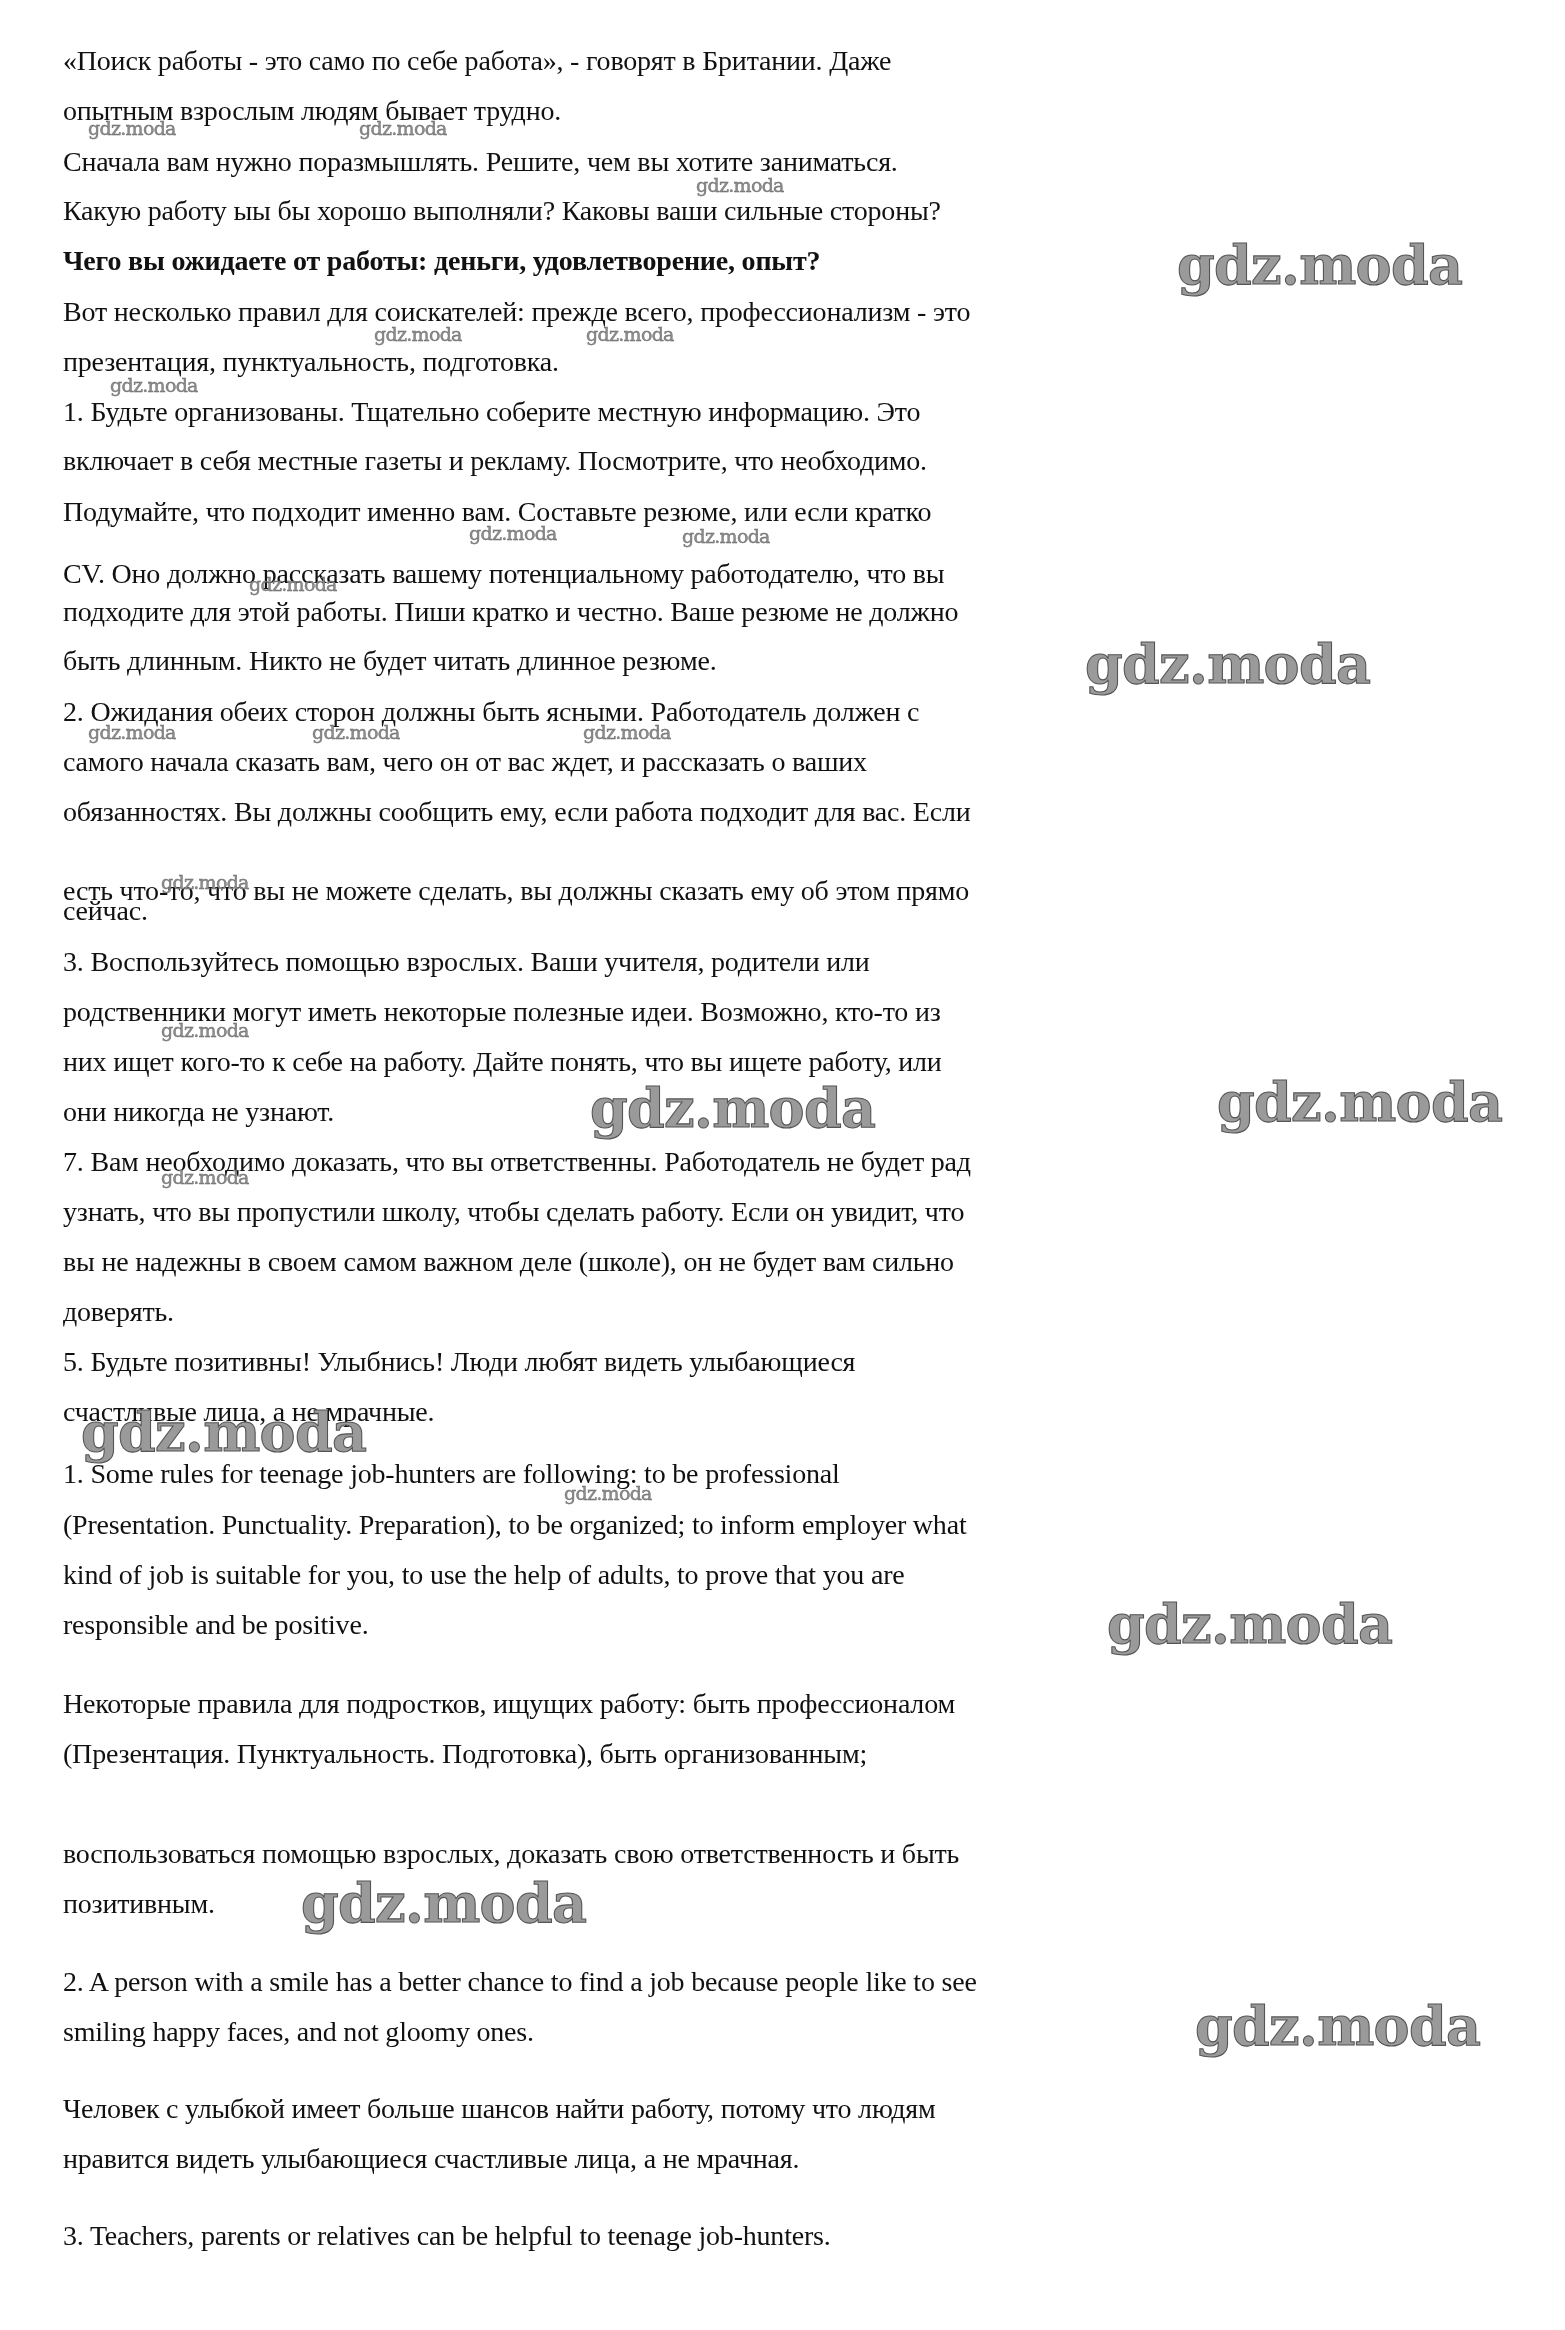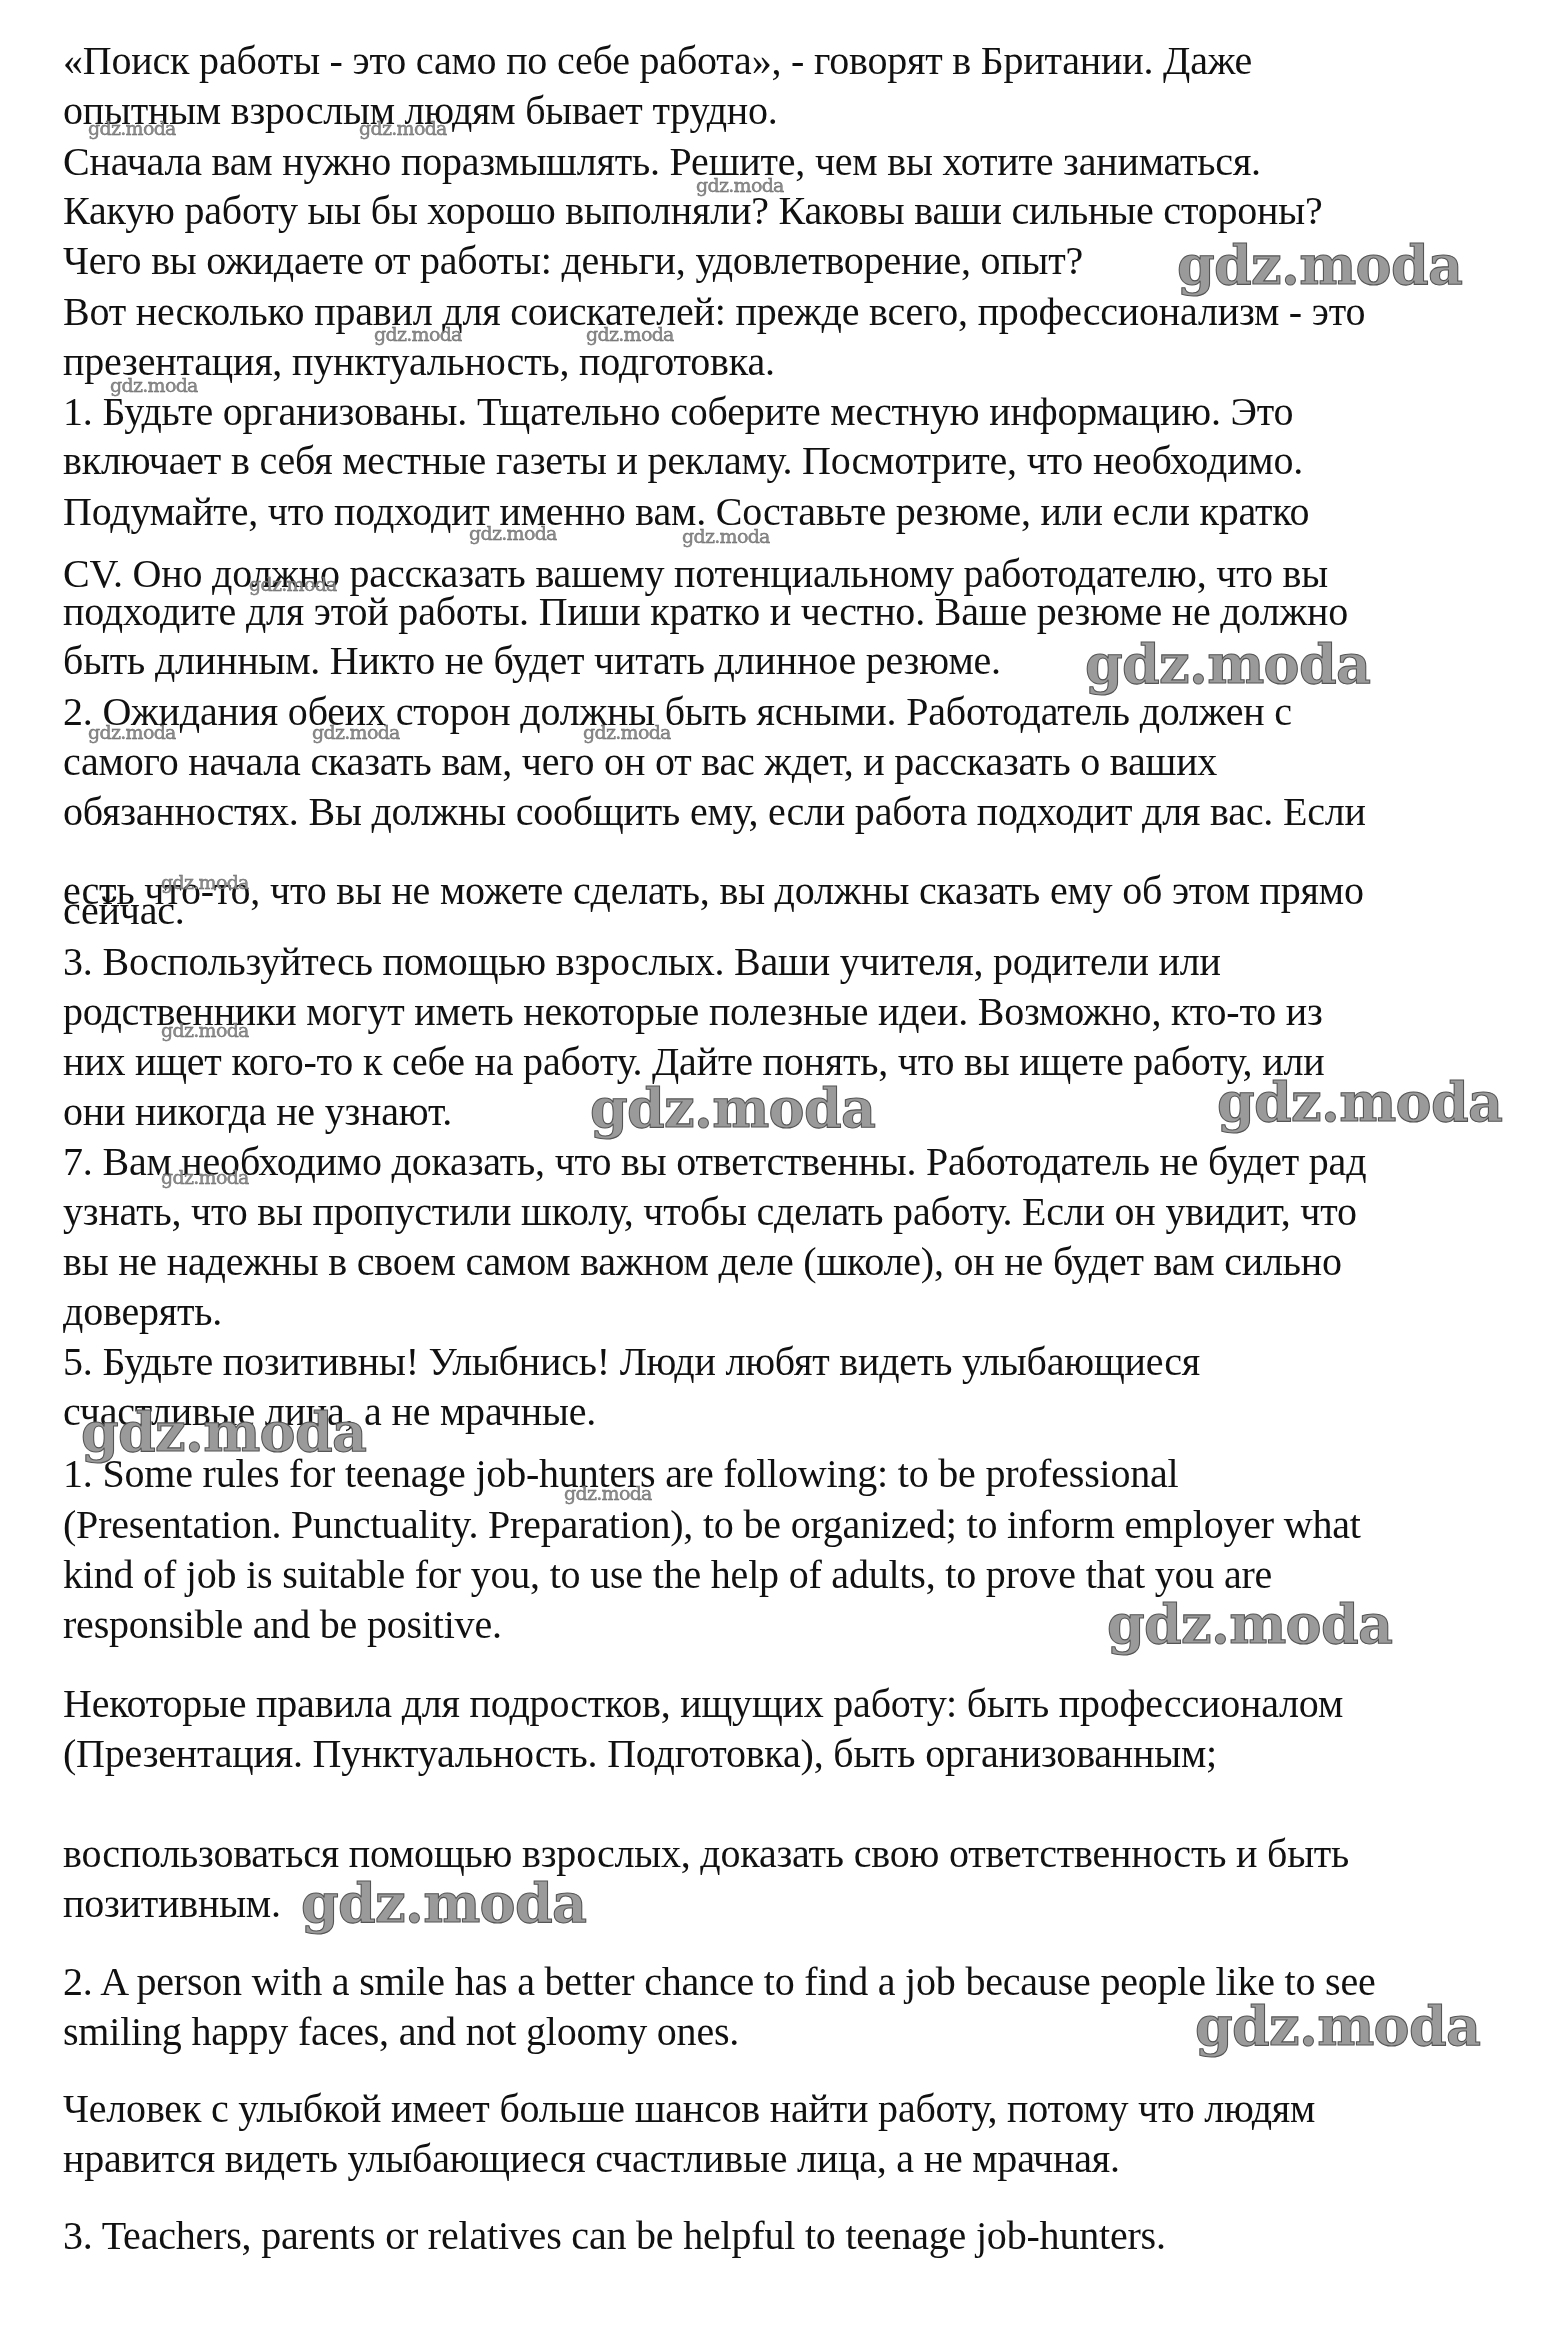--- a/index.html
+++ b/index.html
@@ -2,21 +2,21 @@
 <html style="font-size:11.7px"><head>
 <meta charset="utf-8">
 <style>
   html, body { margin: 0; padding: 0; background: #ffffff; }
   body { width: 1565px; height: 2330px; position: relative; overflow: hidden; }
   .page { position: absolute; left: 0; top: 0; width: 1565px; height: 2330px; background: #fff; }
   .line {
     position: absolute;
     left: 63px;
     font-family: "Liberation Serif", "DejaVu Serif", serif;
-    font-size: 40px;
+    font-size: 28px;
     line-height: 45px;
     color: #111;
     white-space: nowrap;
     letter-spacing: -0.2px;
     transform-origin: left top;
   }
   .wm {
     position: absolute;
     font-family: "DejaVu Serif", "Liberation Serif", serif;
     font-weight: bold;
@@ -29,21 +29,21 @@
   .wm.big { font-size: 54px; }
 </style>
 </head>
 <body>
 
 <div class="page" id="page">
     <div class="line" style="top: 38px;">«Поиск работы - это само по себе работа», - говорят в Британии. Даже</div>
     <div class="line" style="top: 88px;">опытным взрослым людям бывает трудно.</div>
     <div class="line" style="top: 139px;">Сначала вам нужно поразмышлять. Решите, чем вы хотите заниматься.</div>
     <div class="line" style="top: 188px;">Какую работу ыы бы хорошо выполняли? Каковы ваши сильные стороны?</div>
-    <div class="line" style="top: 238px;">Чего вы ожидаете от работы: деньги, удовлетворение, опыт?</div>
+    <div class="line" style="top: 238px; font-weight: bold;">Чего вы ожидаете от работы: деньги, удовлетворение, опыт?</div>
     <div class="line" style="top: 289px;">Вот несколько правил для соискателей: прежде всего, профессионализм - это</div>
     <div class="line" style="top: 339px;">презентация, пунктуальность, подготовка.</div>
     <div class="line" style="top: 389px; text-align: center;">1. Будьте организованы. Тщательно соберите местную информацию. Это</div>
     <div class="line" style="top: 438px;">включает в себя местные газеты и рекламу. Посмотрите, что необходимо.</div>
     <div class="line" style="top: 489px;">Подумайте, что подходит именно вам. Составьте резюме, или если кратко</div>
     <div class="line" style="top: 539px; margin-top: 12px;">CV. Оно должно рассказать вашему потенциальному работодателю, что вы</div>
     <div class="line" style="top: 589px;">подходите для этой работы. Пиши кратко и честно. Ваше резюме не должно</div>
     <div class="line" style="top: 638px;">быть длинным. Никто не будет читать длинное резюме.</div>
     <div class="line" style="top: 689px;">2. Ожидания обеих сторон должны быть ясными. Работодатель должен с</div>
     <div class="line" style="top: 739px;">самого начала сказать вам, чего он от вас ждет, и рассказать о ваших</div>

